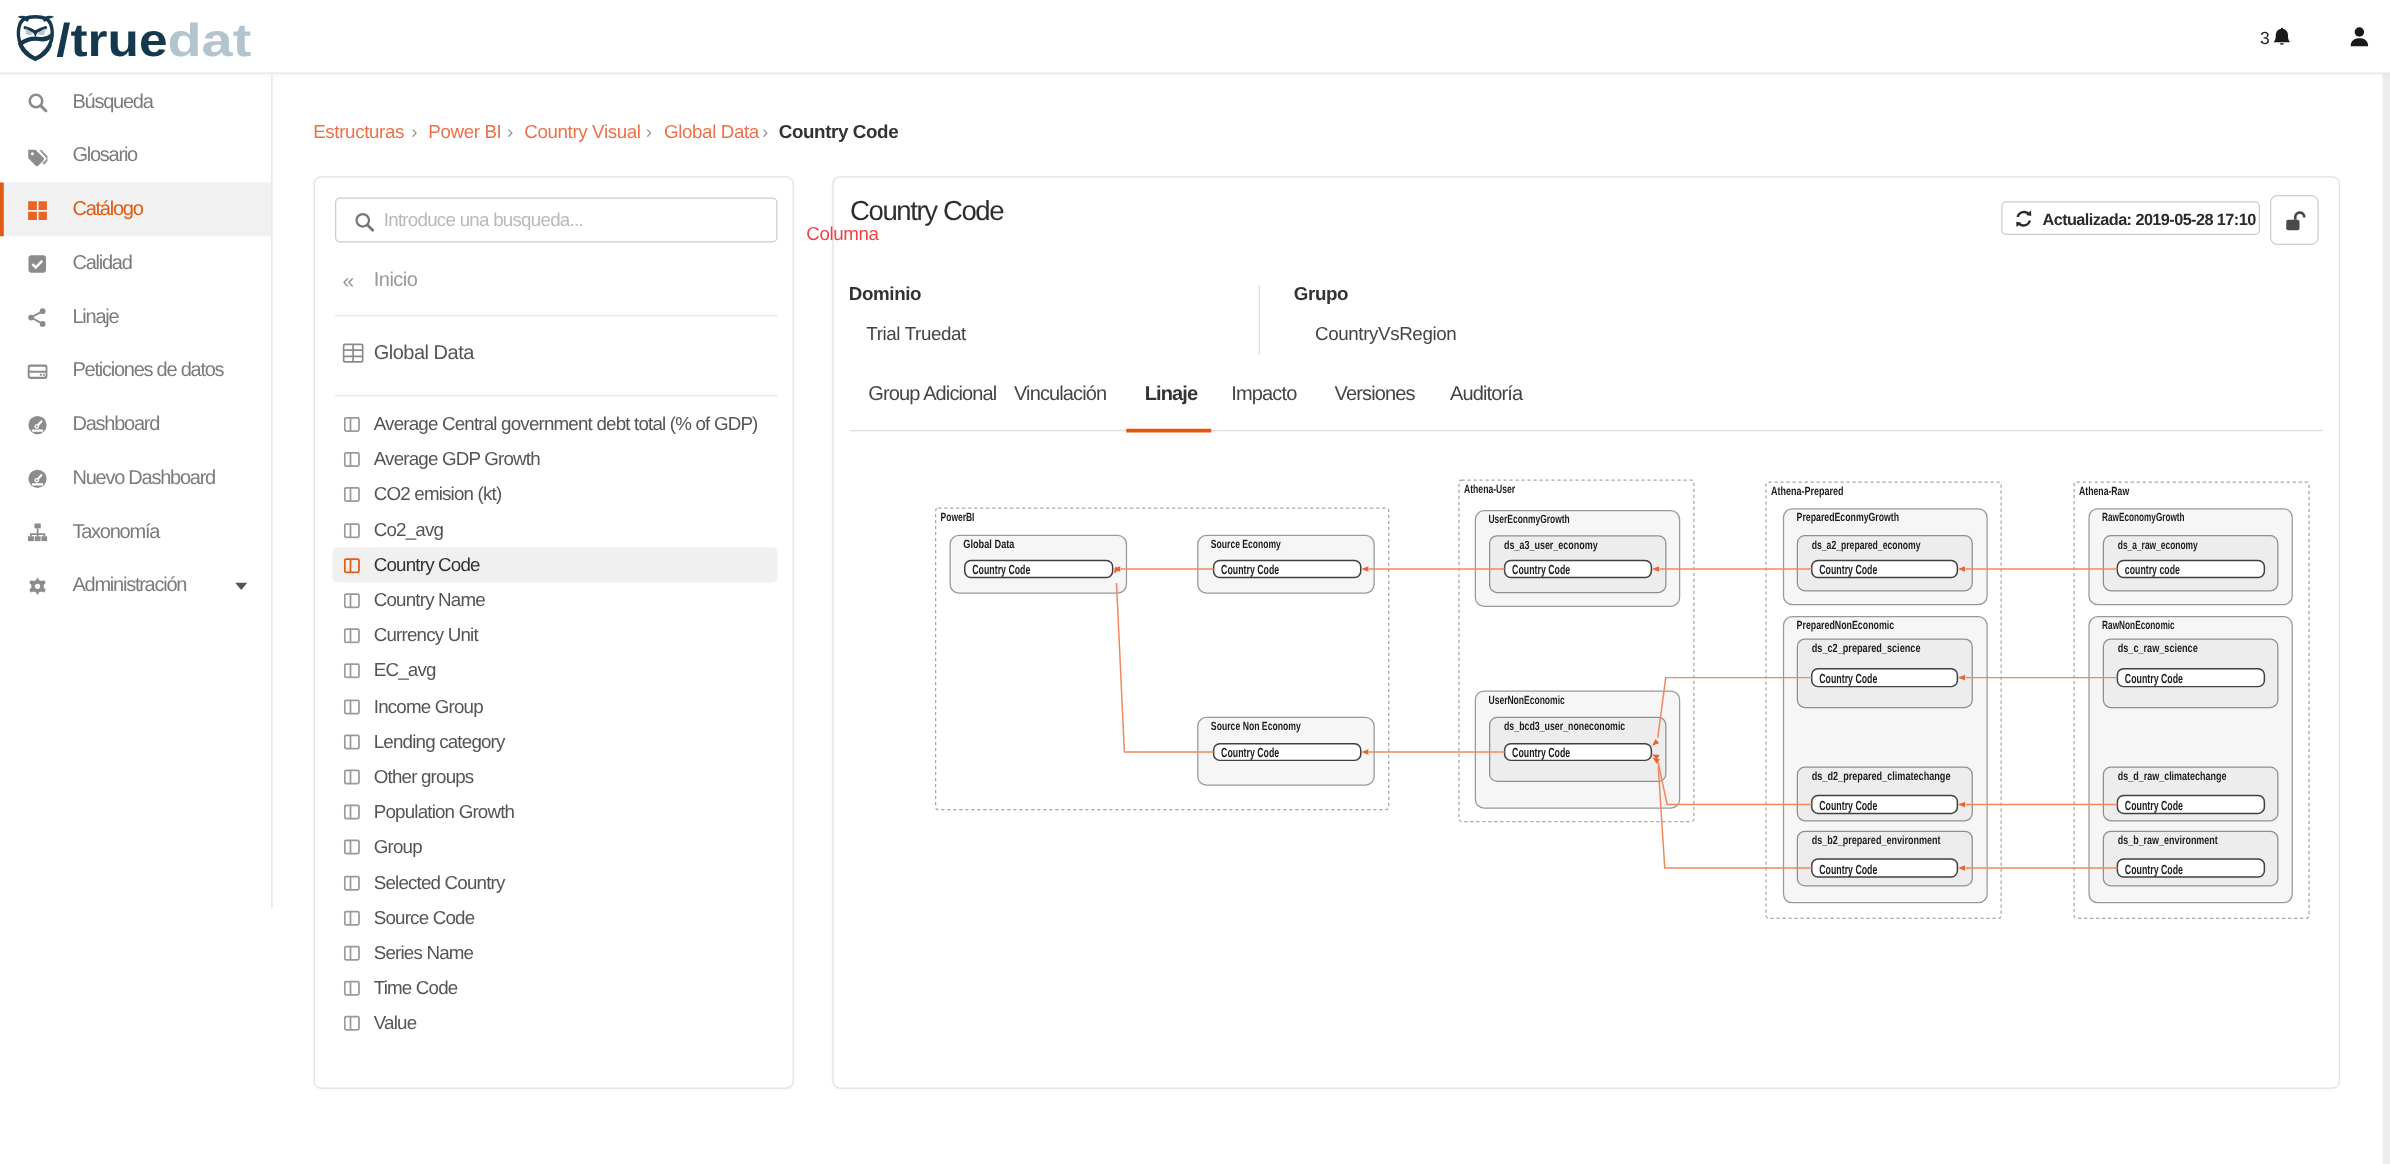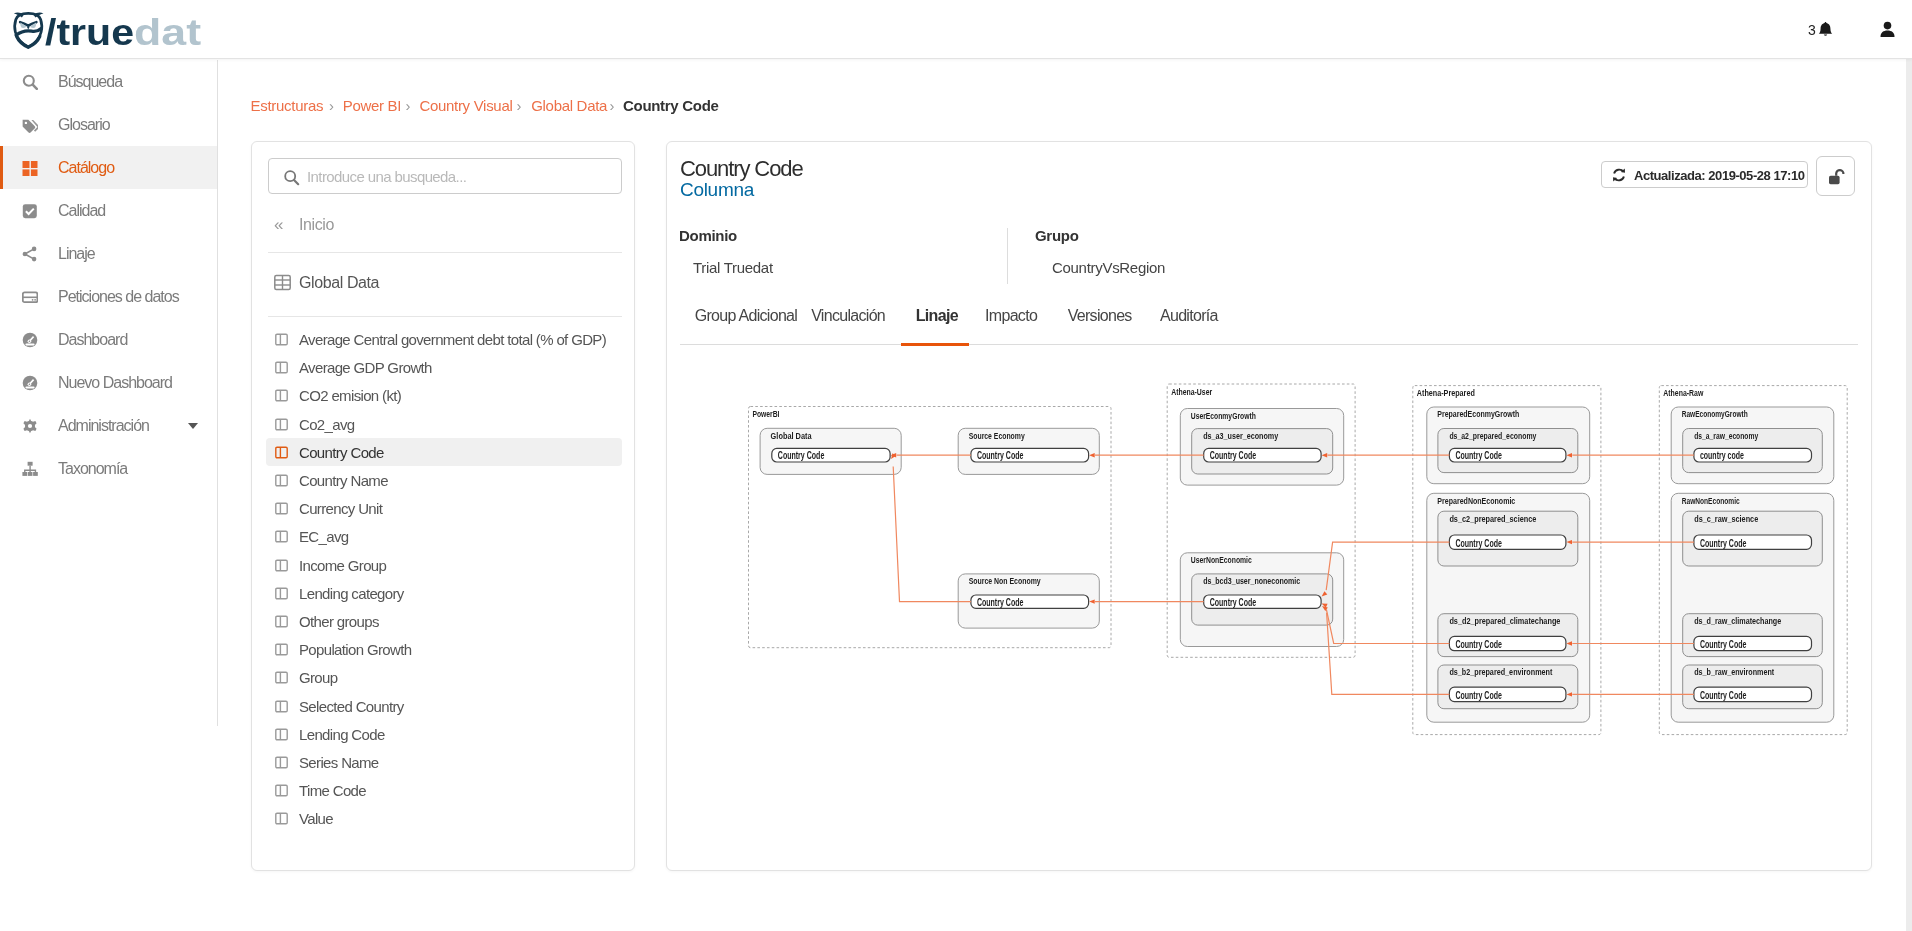--- a/index.html
+++ b/index.html
@@ -133,37 +133,37 @@
         <circle cx="8" cy="8" r="7.3" fill="#8c8c8c"></circle>
         <rect x="3.4" y="11.6" width="9.2" height="1.8" rx="0.9" fill="#fff"></rect>
         <line x1="7.4" y1="9.2" x2="11.6" y2="4.6" stroke="#fff" stroke-width="1.7"></line>
         <circle cx="7.4" cy="9.2" r="1.8" fill="#fff"></circle>
         <circle cx="7.4" cy="9.2" r="0.8" fill="#8c8c8c"></circle>
       </svg>
       <span>Nuevo Dashboard</span>
     </div>
 <div class="mi">
       <svg class="mic" width="16" height="16" viewBox="0 0 16 16">
-        <path d="M8,0.8 l1.1,2.2 a5.2,5.2 0 0 1 1.9,0.8 l2.4,-0.7 l1.2,2.1 l-1.7,1.8 a5.3,5.3 0 0 1 0,2 l1.7,1.8 l-1.2,2.1 l-2.4,-0.7 a5.2,5.2 0 0 1 -1.9,0.8 L8,15.2 l-1.1,-2.2 a5.2,5.2 0 0 1 -1.9,-0.8 l-2.4,0.7 l-1.2,-2.1 l1.7,-1.8 a5.3,5.3 0 0 1 0,-2 L1.4,5.2 l1.2,-2.1 l2.4,0.7 a5.2,5.2 0 0 1 1.9,-0.8 z" fill="#8c8c8c"></path>
-        <circle cx="8" cy="8" r="2.1" fill="#fff"></circle>
-      </svg>
-      <span>Administración</span>
-      <svg class="caret" width="10" height="6" viewBox="0 0 10 6">
-        <path d="M0,0 h10 l-5,6 z" fill="#555"></path>
-      </svg>
-    </div>
-<div class="mi">
-      <svg class="mic" width="16" height="16" viewBox="0 0 16 16">
         <rect x="5.6" y="0.8" width="5" height="3.9" fill="#8c8c8c"></rect>
         <rect x="0.4" y="11" width="4.7" height="3.9" fill="#8c8c8c"></rect>
         <rect x="5.75" y="11" width="4.7" height="3.9" fill="#8c8c8c"></rect>
         <rect x="11.1" y="11" width="4.7" height="3.9" fill="#8c8c8c"></rect>
         <path d="M8.1,4.7 v2.8 M2.75,11 V9.2 h10.7 V11 M8.1,7.5 V11" stroke="#8c8c8c" stroke-width="1.4" fill="none"></path>
       </svg>
       <span>Taxonomía</span>
+    </div>
+<div class="mi">
+      <svg class="mic" width="16" height="16" viewBox="0 0 16 16">
+        <path d="M8,0.8 l1.1,2.2 a5.2,5.2 0 0 1 1.9,0.8 l2.4,-0.7 l1.2,2.1 l-1.7,1.8 a5.3,5.3 0 0 1 0,2 l1.7,1.8 l-1.2,2.1 l-2.4,-0.7 a5.2,5.2 0 0 1 -1.9,0.8 L8,15.2 l-1.1,-2.2 a5.2,5.2 0 0 1 -1.9,-0.8 l-2.4,0.7 l-1.2,-2.1 l1.7,-1.8 a5.3,5.3 0 0 1 0,-2 L1.4,5.2 l1.2,-2.1 l2.4,0.7 a5.2,5.2 0 0 1 1.9,-0.8 z" fill="#8c8c8c"></path>
+        <circle cx="8" cy="8" r="2.1" fill="#fff"></circle>
+      </svg>
+      <span>Administración</span>
+      <svg class="caret" width="10" height="6" viewBox="0 0 10 6">
+        <path d="M0,0 h10 l-5,6 z" fill="#555"></path>
+      </svg>
     </div>
   </aside>
 
 <span class="bc" style="left:250.6px">Estructuras</span>
 <span class="bc" style="left:342.7px">Power BI</span>
 <span class="bc" style="left:419.4px">Country Visual</span>
 <span class="bc" style="left:531.2px">Global Data</span>
 <span class="bcs" style="left:329px">›</span>
 <span class="bcs" style="left:405.5px">›</span>
 <span class="bcs" style="left:516.5px">›</span>
@@ -287,21 +287,21 @@
             <rect x="0.8" y="1.2" width="11.4" height="10.6" rx="1.2" fill="none" stroke="#9a9a9a" stroke-width="1.4"></rect>
             <line x1="5.4" y1="1.6" x2="5.4" y2="11.6" stroke="#9a9a9a" stroke-width="1.4"></line>
           </svg>
           <span>Selected Country</span>
         </div>
 <div class="li">
           <svg width="13" height="13" viewBox="0 0 13 13" style="flex:none">
             <rect x="0.8" y="1.2" width="11.4" height="10.6" rx="1.2" fill="none" stroke="#9a9a9a" stroke-width="1.4"></rect>
             <line x1="5.4" y1="1.6" x2="5.4" y2="11.6" stroke="#9a9a9a" stroke-width="1.4"></line>
           </svg>
-          <span>Lending Code</span>
+          <span>Source Code</span>
         </div>
 <div class="li">
           <svg width="13" height="13" viewBox="0 0 13 13" style="flex:none">
             <rect x="0.8" y="1.2" width="11.4" height="10.6" rx="1.2" fill="none" stroke="#9a9a9a" stroke-width="1.4"></rect>
             <line x1="5.4" y1="1.6" x2="5.4" y2="11.6" stroke="#9a9a9a" stroke-width="1.4"></line>
           </svg>
           <span>Series Name</span>
         </div>
 <div class="li">
           <svg width="13" height="13" viewBox="0 0 13 13" style="flex:none">
@@ -316,21 +316,21 @@
             <line x1="5.4" y1="1.6" x2="5.4" y2="11.6" stroke="#9a9a9a" stroke-width="1.4"></line>
           </svg>
           <span>Value</span>
         </div>
       </div>
  </div>
 </div>
 
 <div class="card" id="rcard"></div>
 <div class="abs" style="left:680px;top:156px;font-size:22px;color:#2e2e2e;letter-spacing:-1.1px">Country Code</div>
-<div class="abs" style="left:680px;top:179px;font-size:19px;color:#0369a1;letter-spacing:-0.3px">Columna</div>
+<div class="abs" style="left:645px;top:179px;font-size:15px;color:#ef4444;letter-spacing:-0.3px">Columna</div>
 
 <div class="abs" style="left:1601px;top:161px;width:207px;height:27px;border:1px solid #ccc;border-radius:4px;background:#fff">
  <svg class="abs" style="left:10px;top:6px" width="14" height="14" viewBox="0 0 14 14">
   <path d="M2.1,5.6 A5.4,5.4 0 0 1 11.5,3.6" fill="none" stroke="#2b2b2b" stroke-width="1.9"></path>
   <path d="M12.8,0.4 l0.2,4.3 l-4.2,-0.8 z" fill="#2b2b2b"></path>
   <path d="M11.9,8.4 A5.4,5.4 0 0 1 2.5,10.4" fill="none" stroke="#2b2b2b" stroke-width="1.9"></path>
   <path d="M1.2,13.6 l-0.2,-4.3 l4.2,0.8 z" fill="#2b2b2b"></path>
  </svg>
  <span class="abs" style="left:32px;top:6px;font-size:13px;font-weight:bold;color:#2b2b2b;letter-spacing:-0.45px;white-space:nowrap">Actualizada: 2019-05-28 17:10</span>
 </div>

